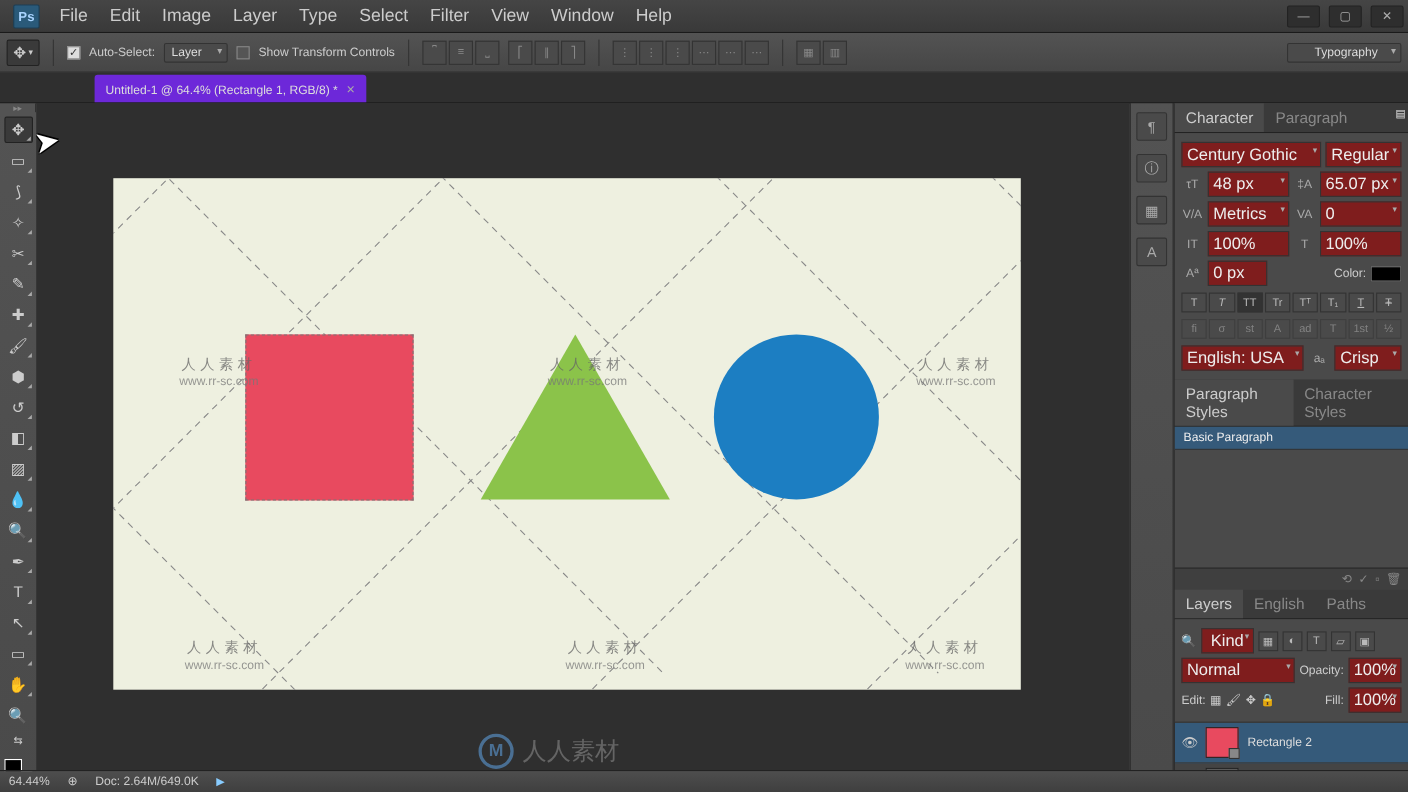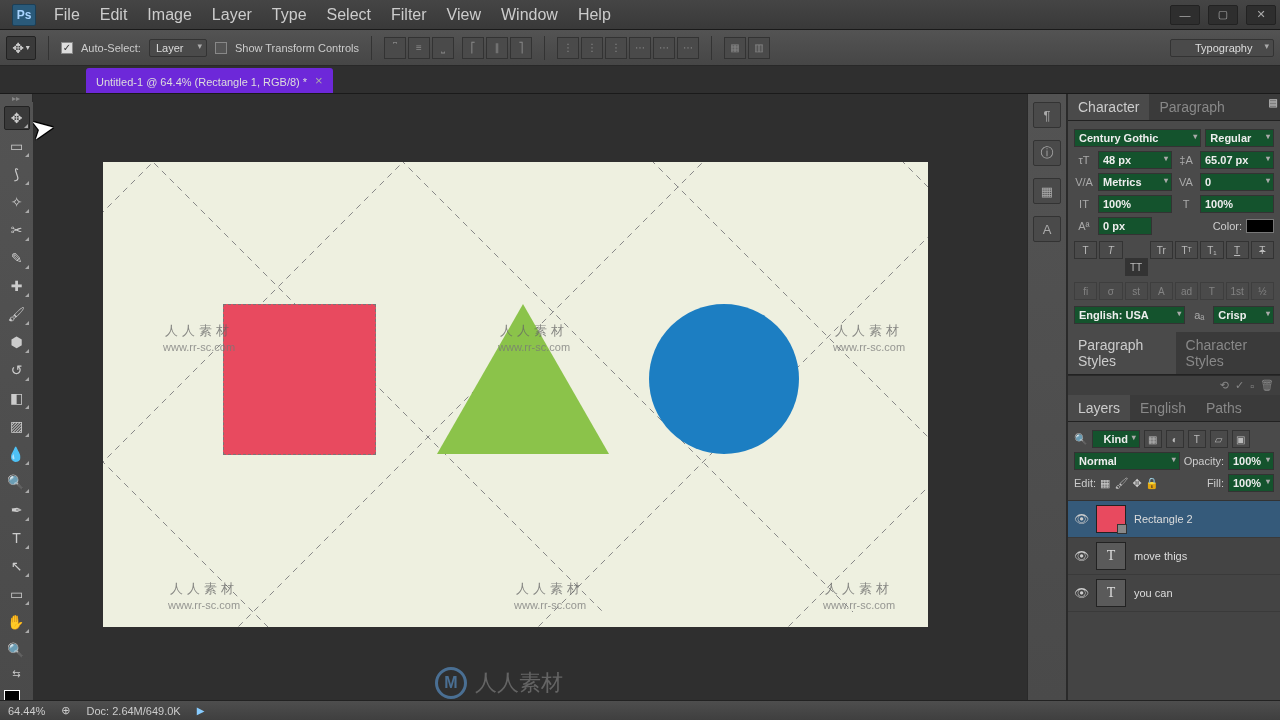--- a/index.html
+++ b/index.html
@@ -52,25 +52,25 @@
 .dock-btn{width:28px;height:26px;border:1px solid #333;background:#4a4a4a;border-radius:2px;display:flex;align-items:center;justify-content:center;color:#aaa;font-size:13px;}
 
 .right-panels { width: 213px; background: #444; border-left: 1px solid #2a2a2a; display: flex; flex-direction: column; color: #ccc; font-size: 11px; }
 .panel-tabs { display: flex; background: #3a3a3a; border-bottom: 1px solid #222; }
 .panel-tab { padding: 5px 10px; font-size: 14px; color: #ccc; }
 .panel-tab.active { background: #4a4a4a; }
 .panel-tab.dim{color:#888;}
 .panel-body { padding: 4px 6px; background: #4a4a4a; }
 .field-row { display: flex; align-items: center; gap: 4px; margin: 4px 0; }
 .field-icon{width:20px; text-align:center; color:#aaa; font-size:11px;}
-.field { flex: 1; background: #14532d; border: 1px solid #333; padding: 2px 4px; color: #eee; font-size: 11px; position:relative;font-weight:bold;}
+.field { flex: 1; background: #7f1d1d; border: 1px solid #333; padding: 2px 4px; color: #eee; font-size: 15px; position:relative;}
 .field.dd::after{content:"▾"; position:absolute; right:3px; top:2px; font-size:8px; color:#aaa;}
 .txbtns{display:flex; gap:2px; margin-top:6px;}
 .txbtn{flex:1; height:18px; border:1px solid #333; background:#4a4a4a; display:flex;align-items:center;justify-content:center; font-size:10px; color:#bbb;}
-.txbtn.active{background:#333;margin-top:17px;}
+.txbtn.active{background:#333;}
 .color-sw{width:28px;height:14px;background:#000;border:1px solid #777;}
 
 .para-panel .panel-body{height:128px; padding:0;}
 .para-list-item{padding:4px 8px; background:#355a7a; color:#eee; border-bottom:1px solid #333;}
 .panel-footer{height:20px; background:#3f3f3f; border-top:1px solid #2a2a2a; display:flex; justify-content:flex-end; align-items:center; gap:6px; padding:0 6px;}
 .panel-footer span{color:#888; font-size:11px;}
 
 .layers-panel{flex:1; display:flex; flex-direction:column;}
 .layers-controls{padding:4px 6px; background:#4a4a4a; border-bottom:1px solid #333;}
 .layer-row{display:flex; align-items:center; padding:4px 6px; border-bottom:1px solid #3a3a3a; gap:8px;}
@@ -310,20 +310,23 @@
         </div>
       </div>
     </div>
 
     <div class="para-panel">
       <div class="panel-tabs">
         <div class="panel-tab active">Paragraph Styles</div>
         <div class="panel-tab dim">Character Styles</div>
         <span class="menu-flyout">▤</span>
       </div>
+      <div class="panel-body">
+        <div class="para-list-item">Basic Paragraph</div>
+      </div>
       <div class="panel-footer">
         <span>⟲</span>
         <span>✓</span>
         <span>▫</span>
         <span>🗑</span>
       </div>
     </div>
 
     <div class="layers-panel">
       <div class="panel-tabs">

